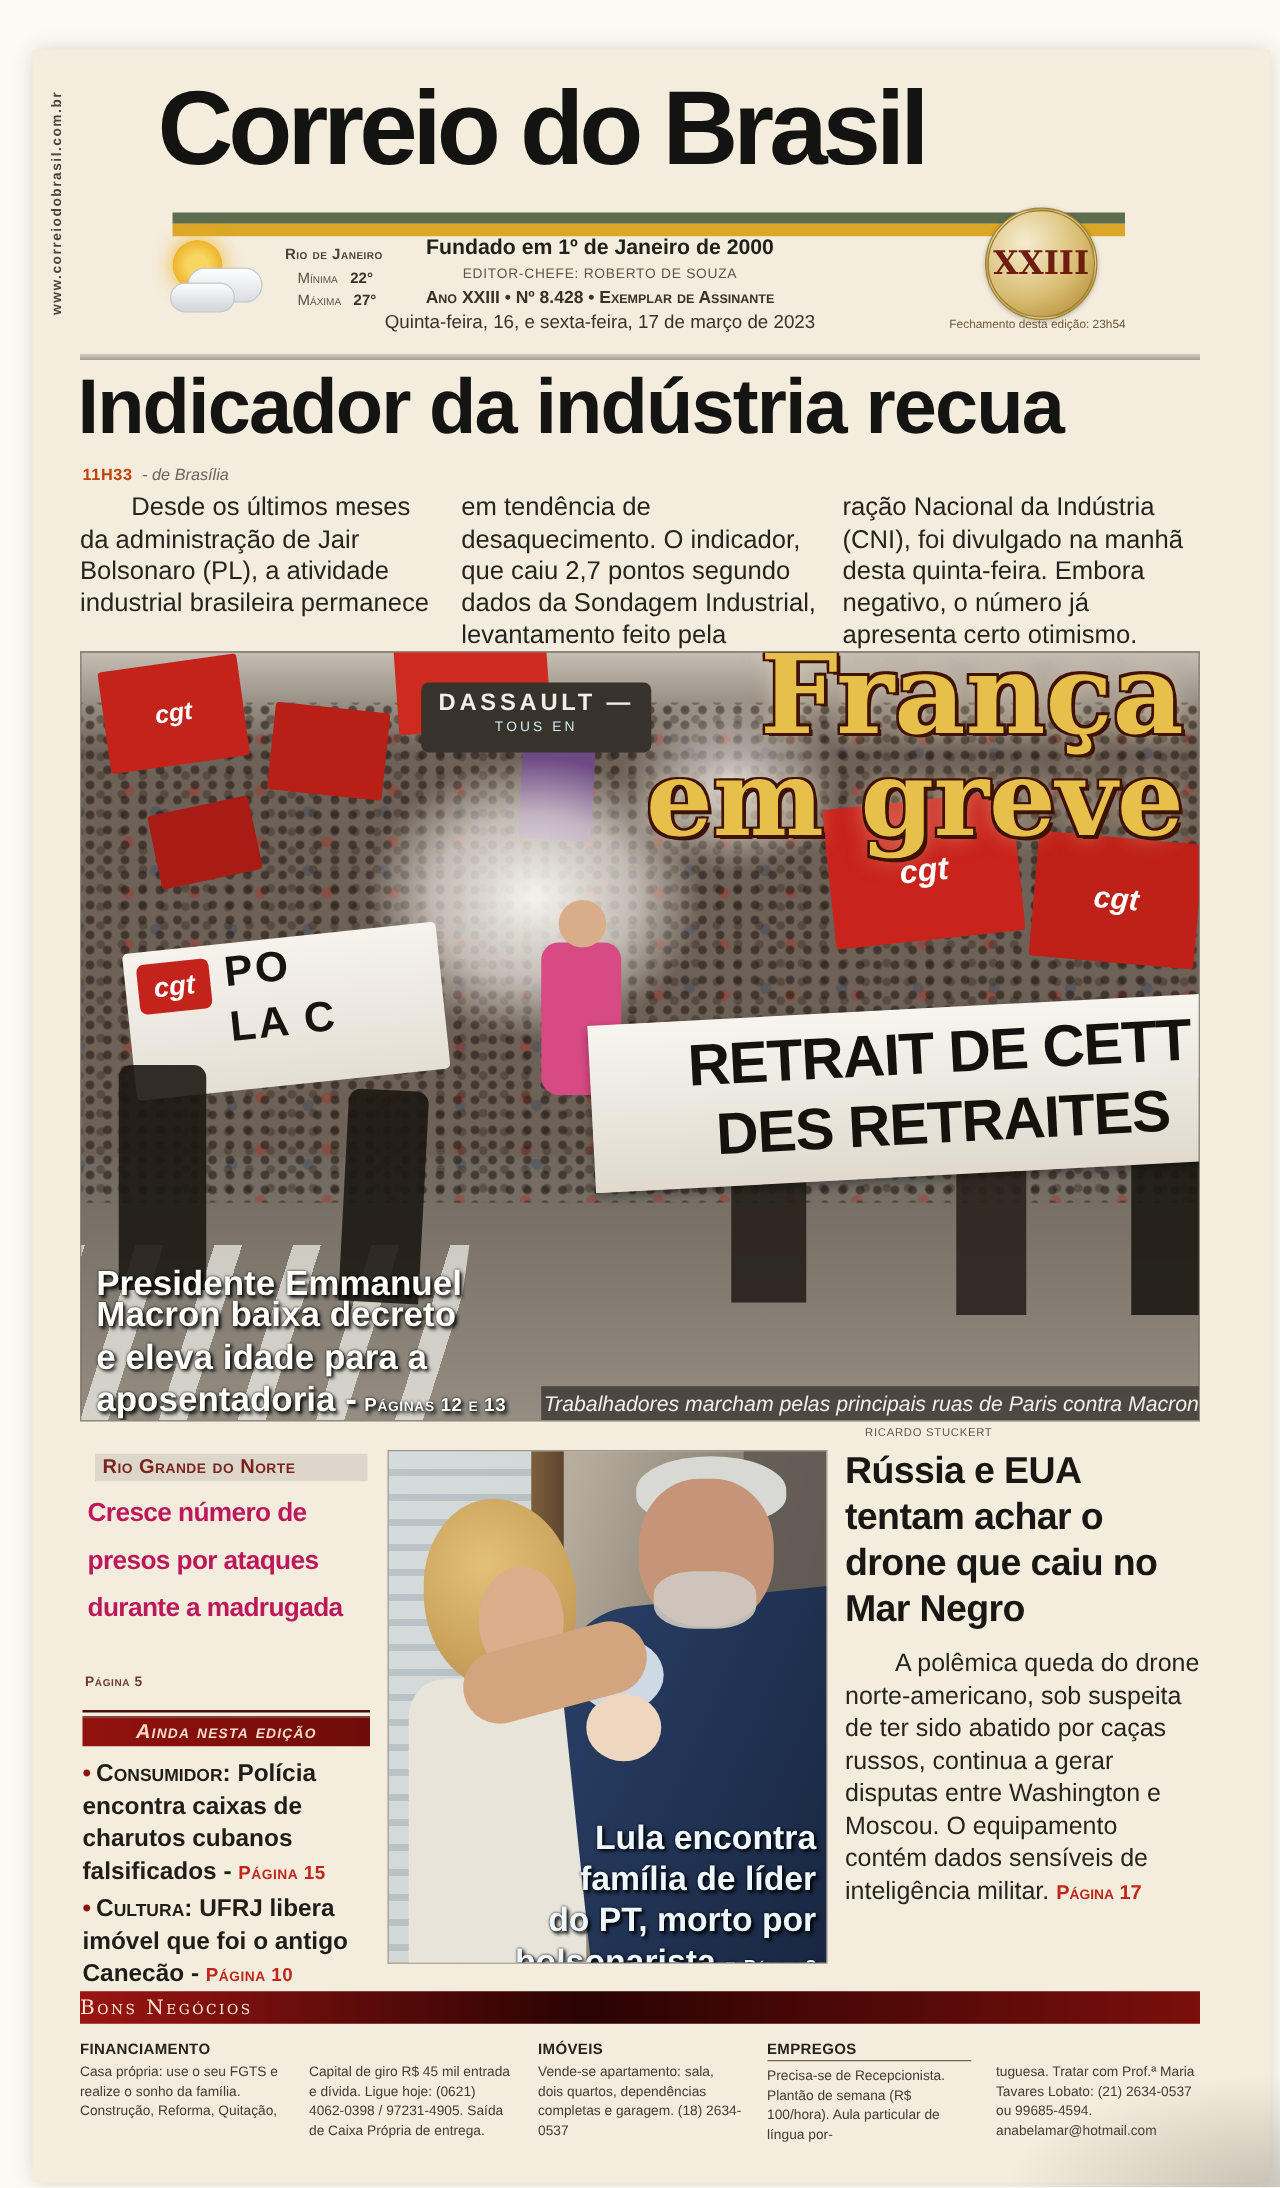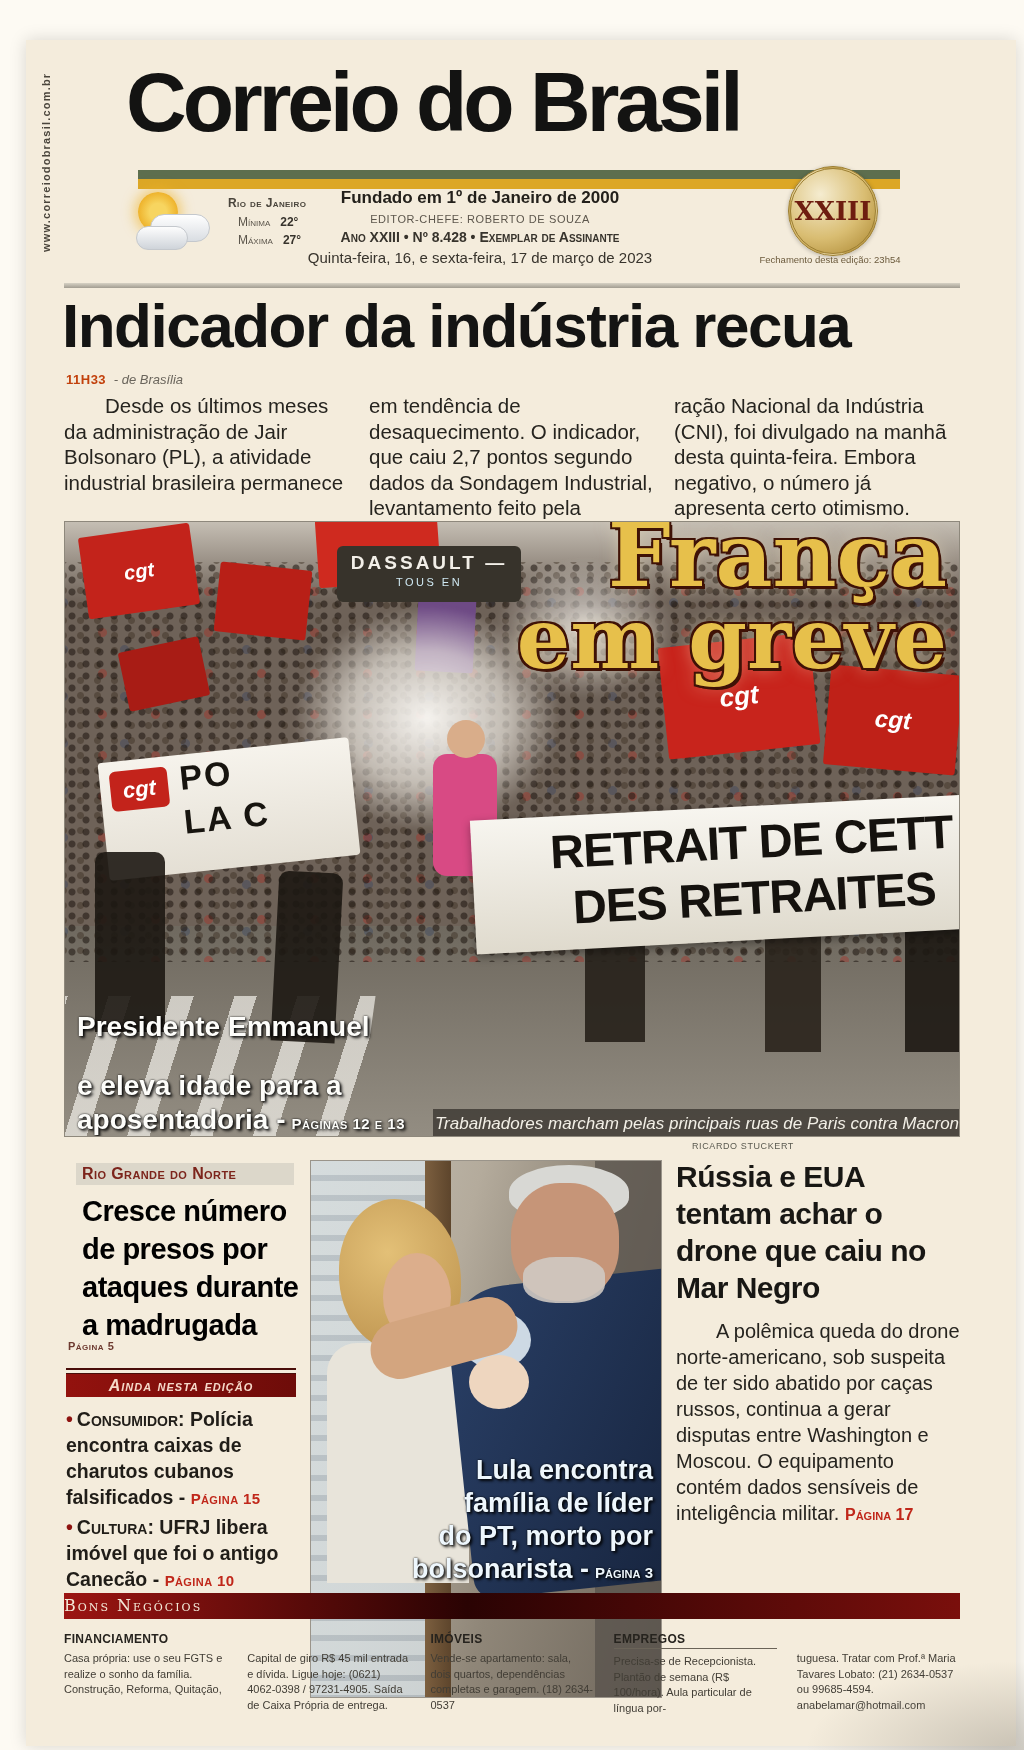--- a/index.html
+++ b/index.html
@@ -109,34 +109,34 @@
           text-shadow:2px 2px 3px rgba(0,0,0,.9),0 0 2px #000;white-space:nowrap;}
   .fc1{top:489px;} .fc2{top:514px;} .fc3{top:548px;} .fc4{top:582px;}
   .fr-cap .pages{font-size:15px;font-variant:small-caps;letter-spacing:.5px;margin-left:6px;}
   .fr-strip{position:absolute;left:368px;top:587px;width:528px;height:29px;background:rgba(20,16,12,.55);
             color:#f2efe6;font-style:italic;font-size:17px;line-height:29px;text-align:center;white-space:nowrap;overflow:hidden;}
   .credit{left:688px;top:1141px;width:110px;font-size:9px;letter-spacing:.6px;text-transform:uppercase;color:#5a5a50;text-align:center;}
 
   
   .kicker{left:76px;top:1163px;width:218px;height:22px;background:#dcd7ca;color:#7c241b;font-weight:bold;
           font-variant:small-caps;font-size:16px;line-height:22px;padding-left:6px;letter-spacing:.4px;box-sizing:border-box;}
-  .l-head{left:82px;top:1192px;width:238px;font-size:29px;line-height:38px;font-weight:bold;color:#000000;letter-spacing:-.5px;}
+  .l-head{left:70px;top:1192px;width:238px;font-size:21px;line-height:38px;font-weight:bold;color:#be185d;letter-spacing:-.5px;}
   .l-pageref{left:68px;top:1340px;font-size:11px;font-weight:bold;font-variant:small-caps;color:#6d3a30;letter-spacing:.5px;}
   .ed-rule{left:66px;top:1368px;width:230px;height:3px;border-top:2px solid #4a0e0a;border-bottom:1px solid #4a0e0a;}
   .ed-bar{left:66px;top:1374px;width:230px;height:23px;background:linear-gradient(90deg,#93120e,#6e0c09);
           color:#f6d9c9;text-align:center;font-weight:bold;font-style:italic;font-variant:small-caps;
           font-size:16px;line-height:23px;letter-spacing:1px;}
   .ed-item{left:66px;width:232px;font-size:19.5px;line-height:26px;font-weight:bold;color:#201d18;}
   .it1{top:1406px;} .it2{top:1514px;}
   .ed-item .lead{font-variant:small-caps;}
   .ed-item .bullet{color:#8e1310;margin-right:4px;}
   .ed-item .ref{color:#c0271a;font-variant:small-caps;font-size:15px;letter-spacing:.4px;}
 
   
-  .lula{left:310px;top:1160px;width:352px;height:538px;overflow:hidden;border:1px solid #9a948a;box-sizing:border-box;
+  .lula{left:310px;top:1160px;width:352px;height:411px;overflow:hidden;border:1px solid #9a948a;box-sizing:border-box;
         background:linear-gradient(105deg,#c7c3b8 0%,#b4ab9c 35%,#8f8678 60%,#6f675c 100%);}
   .lw-window{position:absolute;left:0;top:0;width:118px;height:100%;opacity:.8;
              background:repeating-linear-gradient(180deg,#d9e2e6 0 14px,#b9c4cc 14px 20px);}
   .lw-frame{position:absolute;left:114px;top:0;width:26px;height:100%;background:linear-gradient(90deg,#7c5f3f,#5d452c);}
   .lw-dark{position:absolute;right:0;top:0;width:66px;height:100%;background:#55504a;opacity:.7;}
   .lw-hair{position:absolute;left:28px;top:38px;width:122px;height:152px;border-radius:50% 60% 45% 55%;
            background:radial-gradient(circle at 40% 35%,#e3c077,#b98e4a);}
   .lw-face{position:absolute;left:72px;top:92px;width:68px;height:88px;background:#dcae8c;border-radius:50%;}
   .lw-body{position:absolute;left:16px;top:182px;width:142px;height:240px;background:#e8e4da;border-radius:30px 30px 0 0;}
   .lb-cap{position:absolute;left:150px;top:150px;width:70px;height:58px;background:#cdd9e4;border-radius:50%;}
@@ -256,20 +256,21 @@
     <div class="sil s5"></div>
     <div class="banner-main abs">
       <div class="bm-line">RETRAIT DE CETT</div>
       <div class="bm-line">DES RETRAITES</div>
     </div>
     <div class="fr-title abs">
       <div class="t1">França</div>
       <div class="t2">em greve</div>
     </div>
     <div class="fr-cap fc1">Presidente Emmanuel</div>
+    <div class="fr-cap fc2">Macron baixa decreto</div>
     <div class="fr-cap fc3">e eleva idade para a</div>
     <div class="fr-cap fc4"><span>aposentadoria -</span><span class="pages">Páginas 12 e 13</span></div>
     <div class="fr-strip">Trabalhadores marcham pelas principais ruas de Paris contra Macron</div>
   </figure>
   <div class="credit abs">Ricardo Stuckert</div>
 
   <div class="kicker abs">Rio Grande do Norte</div>
   <h3 class="l-head abs" style="margin:0">Cresce número de presos por ataques durante a madrugada</h3>
   <div class="l-pageref abs">Página 5</div>
   <div class="ed-rule abs"></div>

